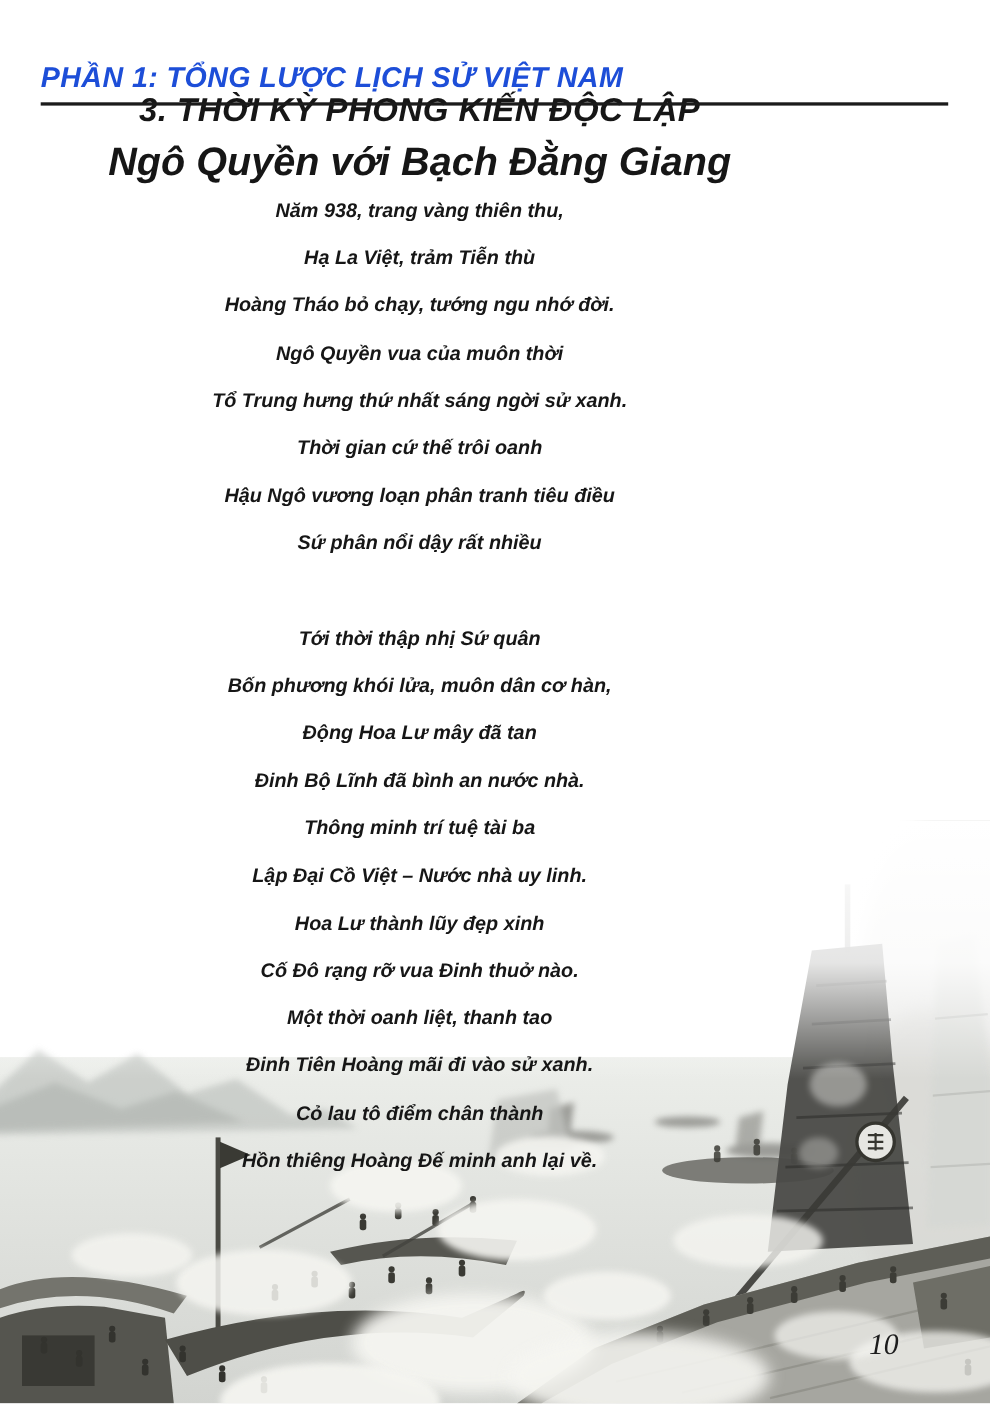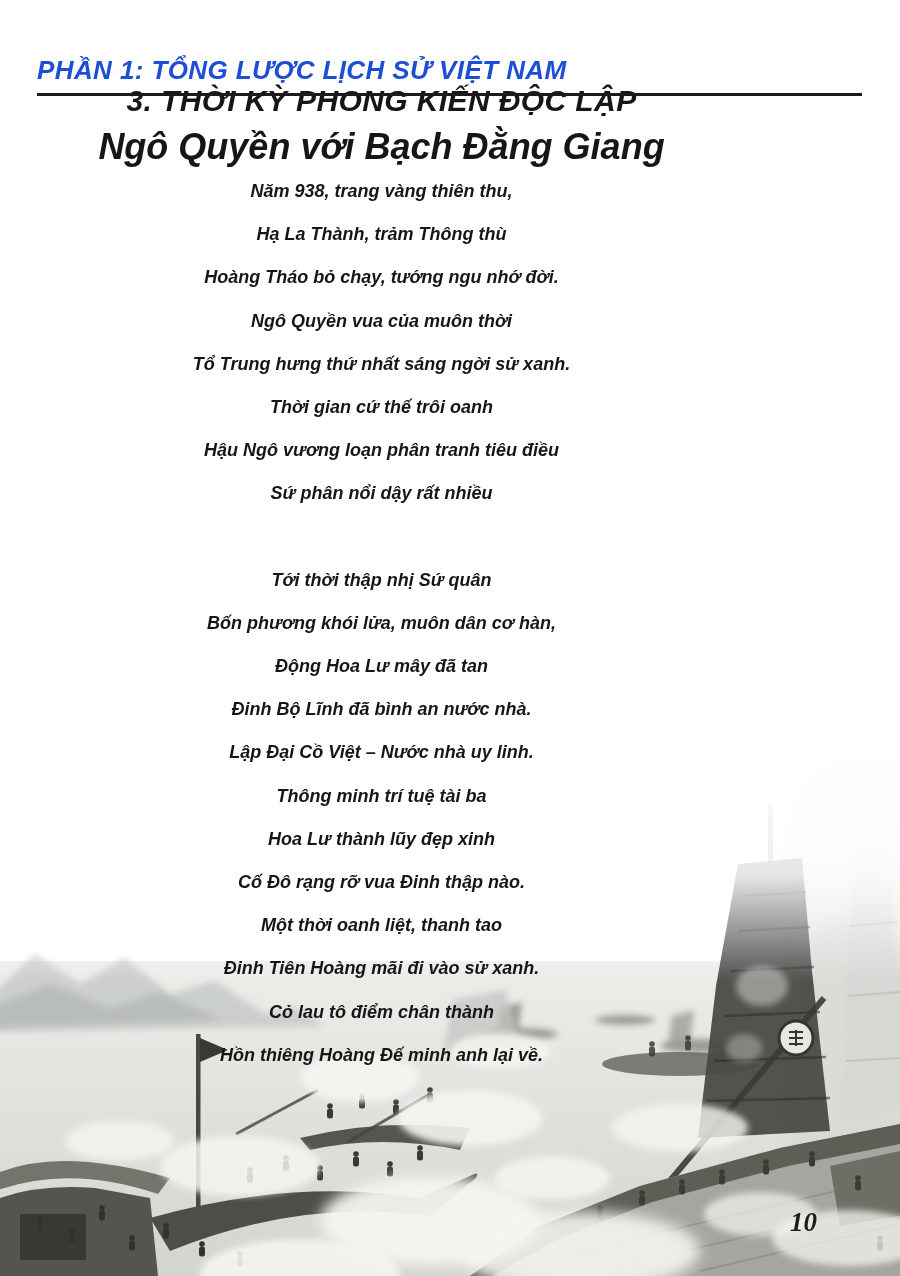--- a/index.html
+++ b/index.html
@@ -31,21 +31,21 @@
   .poem h1, .poem h2 { margin: 0; font-weight: bold; }
   .poem-title   { font-size: 30px; line-height: 46px; letter-spacing: 0.4px; }
   .poem-subtitle{ font-size: 36px; line-height: 46px; }
   .poem-line    { font-size: 18px; line-height: 43.2px; white-space: nowrap; }
   .stanza-gap   { height: 43px; }
 
   
   .page-number {
     position: absolute; left: 790px; top: 1207px; z-index: 3;
     font-family: "Liberation Serif", serif;
-    font-style: italic; font-weight: bold;
+    font-style: italic; font-weight: normal;
     font-size: 27px; color: #1d1d1d; text-align: center;
   }
 
   
   .bg-art { position: absolute; left: 0; top: 746px; width: 900px; height: 530px; z-index: 1; }
 </style>
 </head>
 <body>
 
 <div class="page">
@@ -201,40 +201,40 @@
     <div class="header-title">PHẦN 1: TỔNG LƯỢC LỊCH SỬ VIỆT NAM</div>
     <div class="header-rule"></div>
   </header>
 
   <main class="poem">
     <h1 class="poem-title">3. THỜI KỲ PHONG KIẾN ĐỘC LẬP</h1>
     <h2 class="poem-subtitle">Ngô Quyền với Bạch Đằng Giang</h2>
 
     <section>
       <div class="poem-line">Năm 938, trang vàng thiên thu,</div>
-      <div class="poem-line">Hạ La Thành, trảm Thông thù</div>
+      <div class="poem-line">Hạ La Việt, trảm Tiễn thù</div>
       <div class="poem-line">Hoàng Tháo bỏ chạy, tướng ngu nhớ đời.</div>
       <div class="poem-line">Ngô Quyền vua của muôn thời</div>
       <div class="poem-line">Tổ Trung hưng thứ nhất sáng ngời sử xanh.</div>
       <div class="poem-line">Thời gian cứ thế trôi oanh</div>
       <div class="poem-line">Hậu Ngô vương loạn phân tranh tiêu điều</div>
       <div class="poem-line">Sứ phân nổi dậy rất nhiều</div>
     </section>
 
     <div class="stanza-gap"></div>
 
     <section>
       <div class="poem-line">Tới thời thập nhị Sứ quân</div>
       <div class="poem-line">Bốn phương khói lửa, muôn dân cơ hàn,</div>
       <div class="poem-line">Động Hoa Lư mây đã tan</div>
       <div class="poem-line">Đinh Bộ Lĩnh đã bình an nước nhà.</div>
+      <div class="poem-line">Thông minh trí tuệ tài ba</div>
       <div class="poem-line">Lập Đại Cồ Việt – Nước nhà uy linh.</div>
-      <div class="poem-line">Thông minh trí tuệ tài ba</div>
       <div class="poem-line">Hoa Lư thành lũy đẹp xinh</div>
-      <div class="poem-line">Cố Đô rạng rỡ vua Đinh thập nào.</div>
+      <div class="poem-line">Cố Đô rạng rỡ vua Đinh thuở nào.</div>
       <div class="poem-line">Một thời oanh liệt, thanh tao</div>
       <div class="poem-line">Đinh Tiên Hoàng mãi đi vào sử xanh.</div>
       <div class="poem-line">Cỏ lau tô điểm chân thành</div>
       <div class="poem-line">Hồn thiêng Hoàng Đế minh anh lại về.</div>
     </section>
   </main>
 
   <div class="page-number">10</div>
 </div>
 

